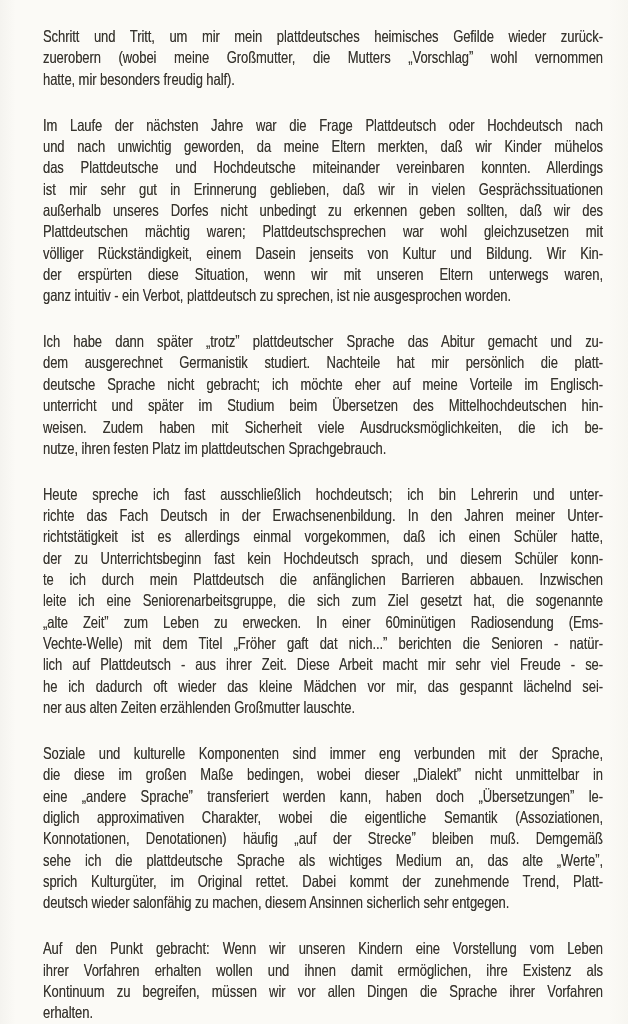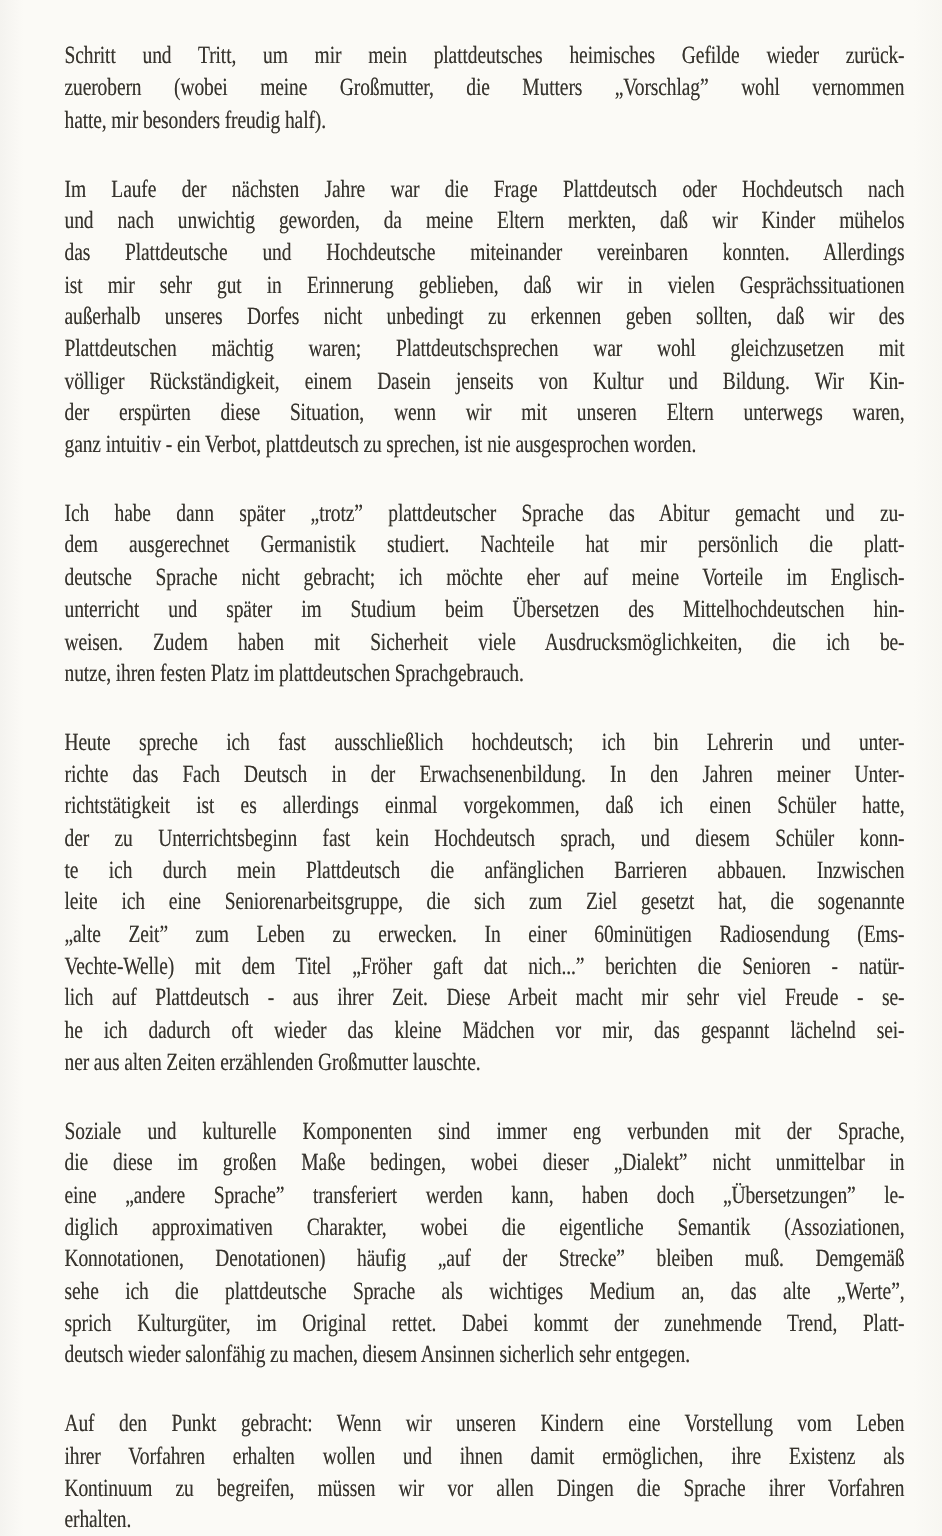--- a/index.html
+++ b/index.html
@@ -12,21 +12,21 @@
     overflow: hidden;
     background: #fbfaf6;
   }
   .page {
     position: relative;
     width: 628px;
     height: 1024px;
     box-sizing: border-box;
     padding: 26px 0 0 43px;
     background: linear-gradient(90deg, #f4f3ef 0%, #fbfaf6 2.5%, #fbfaf6 97%, #f7f6f1 100%);
-    font-family: Liberation Serif, serif;
+    font-family: Liberation Sans, sans-serif;
     font-size: 16.5px;
     line-height: 21.35px;
     letter-spacing: -0.1px;
     color: #37342e;
     text-shadow: 0 0 0.5px rgba(58, 54, 48, 0.55);
   }
   .para {
     width: 710px;              
     transform: scaleX(0.7887); 
     transform-origin: 0 0;

